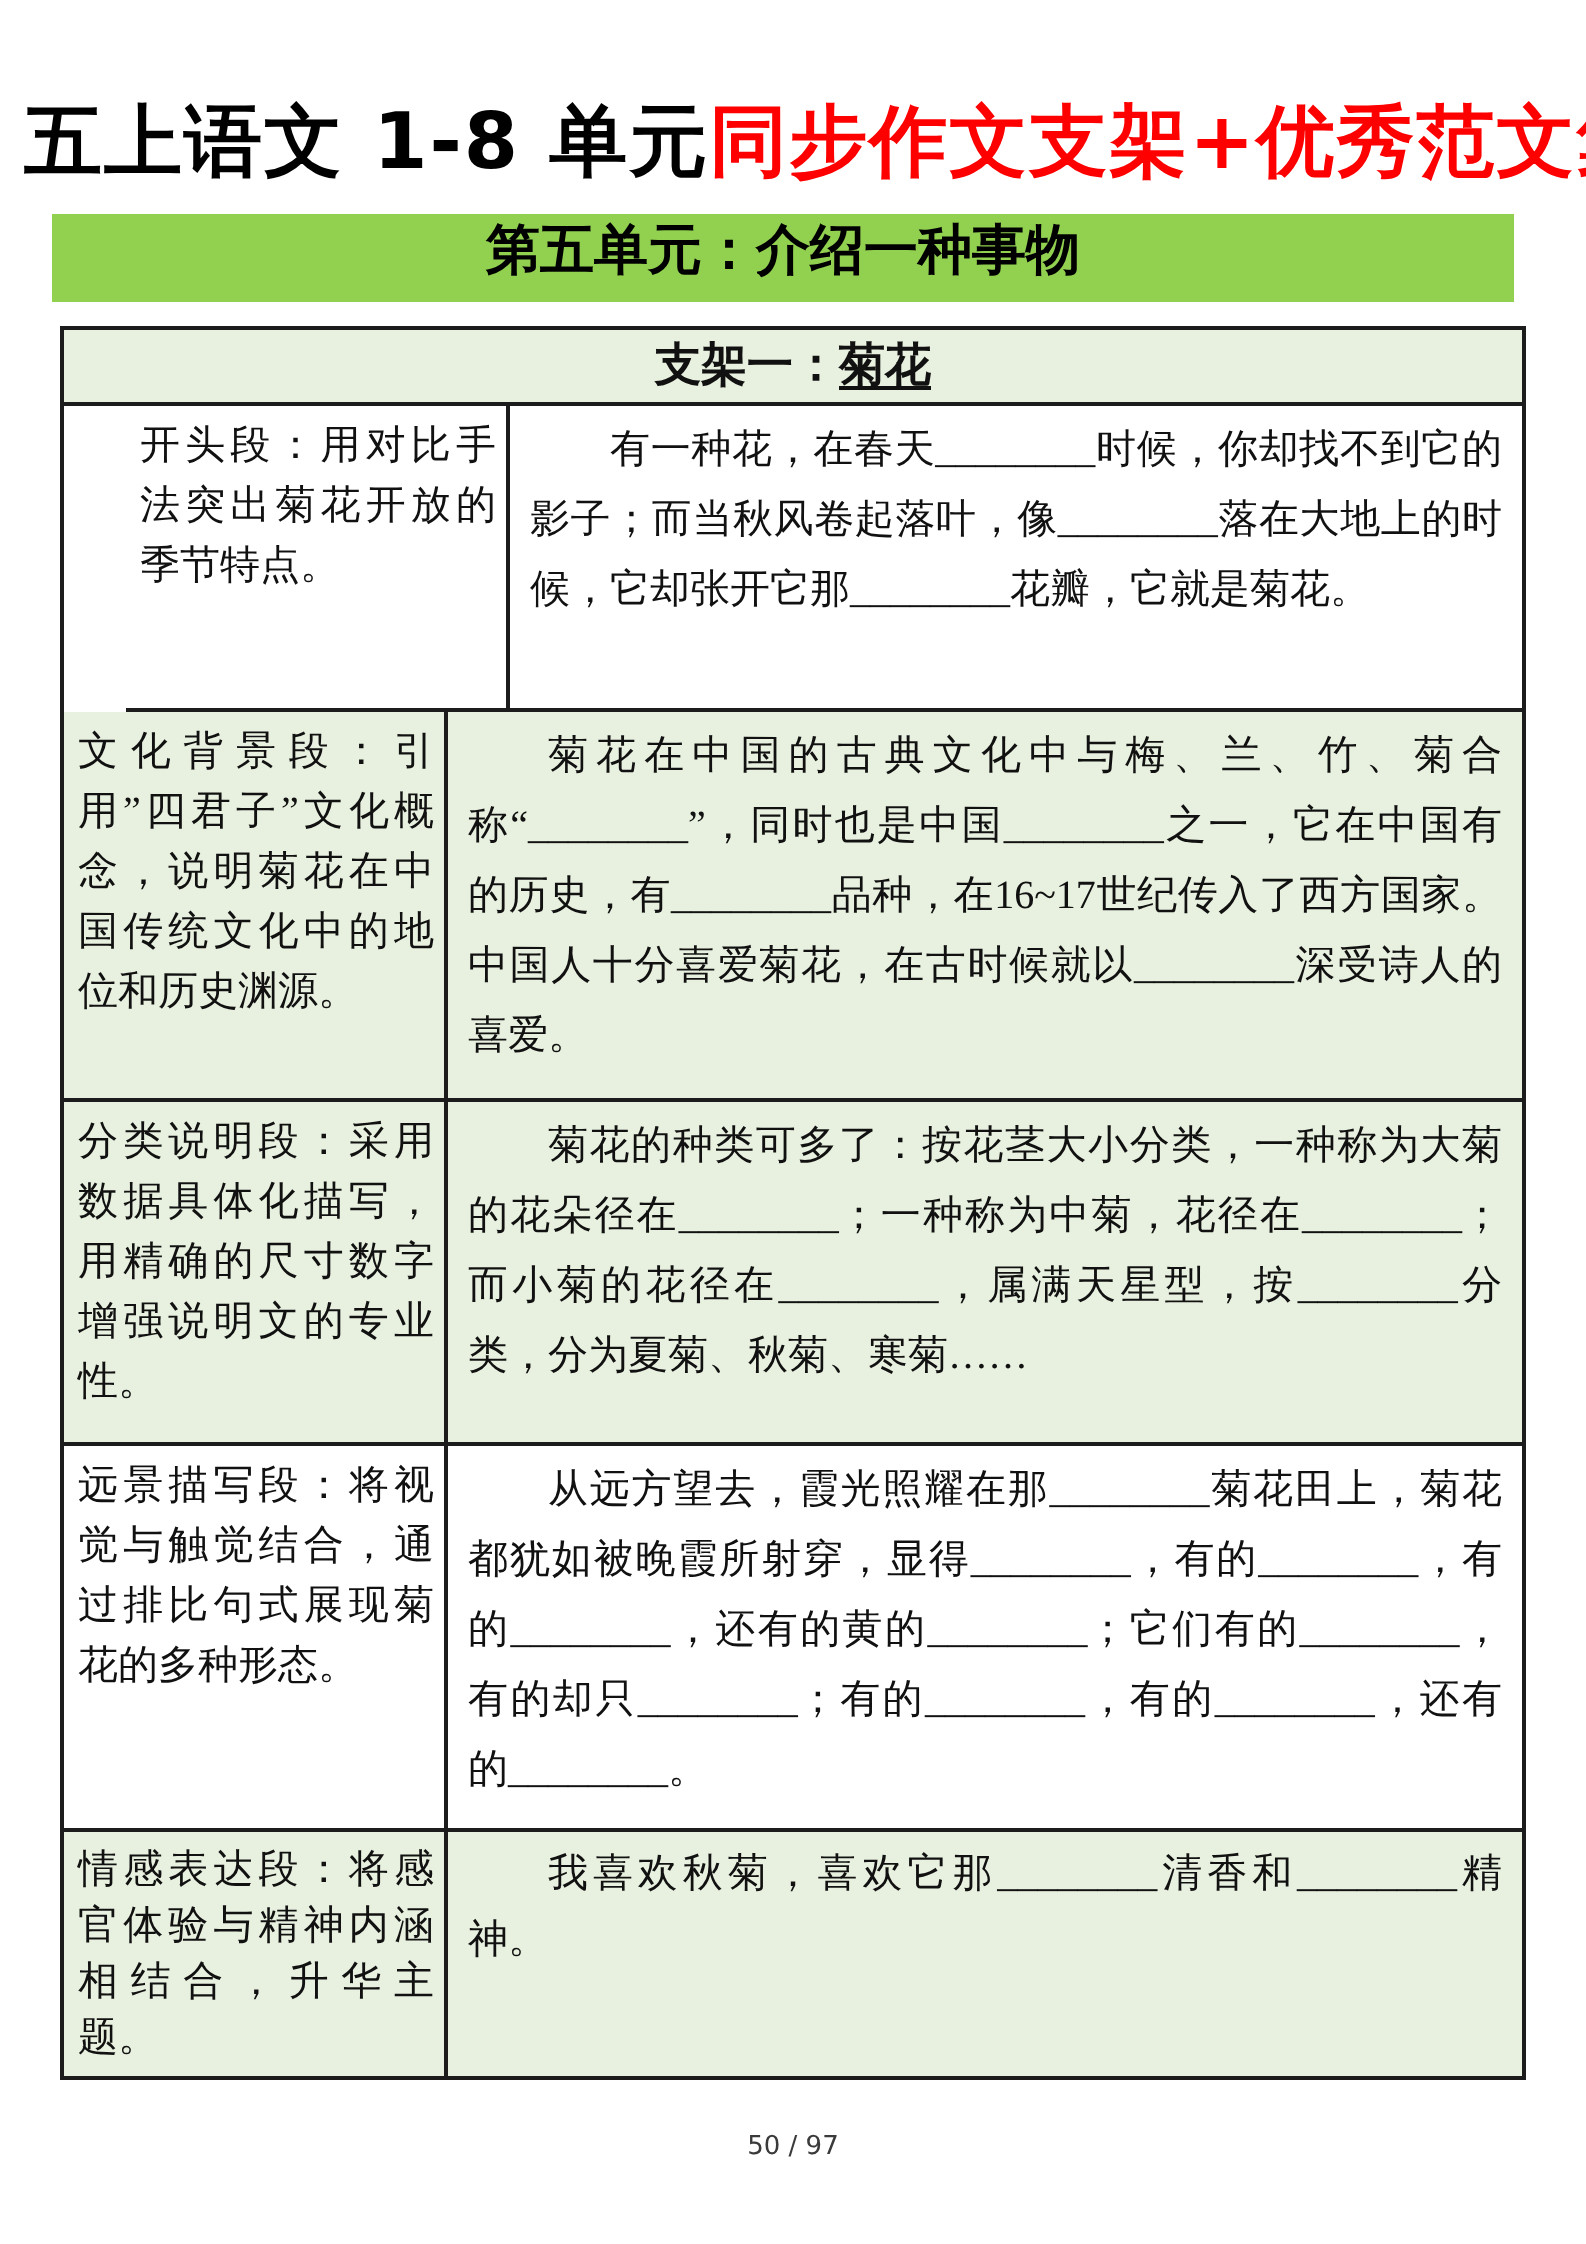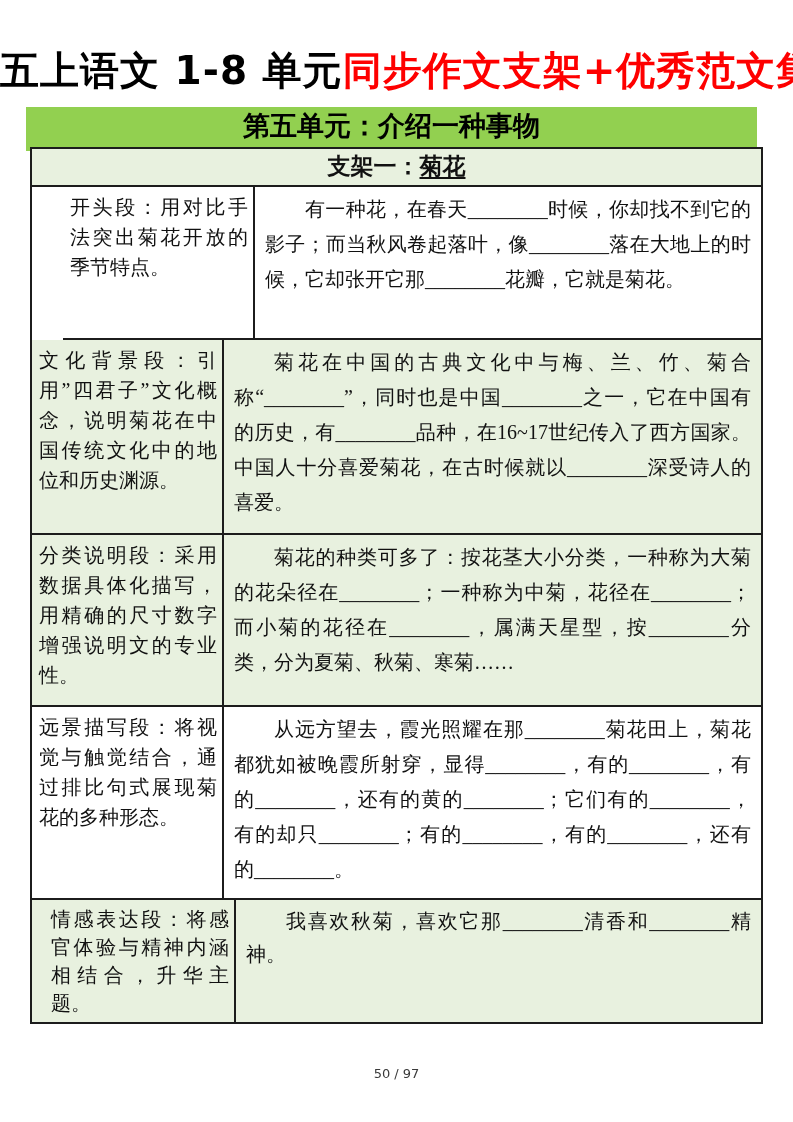--- a/index.html
+++ b/index.html
@@ -13,34 +13,34 @@
   }
   .doc-title{
     position:absolute;top:44px;left:0;width:793px;
     text-align:center;
     font-family:"DejaVu Sans","Liberation Sans",sans-serif;
     font-weight:bold;
     font-size:39px;
     letter-spacing:1px;
     white-space:nowrap;
   }
-  .doc-title .t-black{color:#000000;}
+  .doc-title .t-black{color:#000000;padding-left:12px;}
   .doc-title .t-red{color:#fe0000;}
   .unit-banner{
     position:absolute;top:107px;left:26px;width:731px;height:44px;
     background:#92d050;
     text-align:center;
     font-weight:bold;
     font-size:27px;
     line-height:38px;
     color:#000000;
     font-family:"DejaVu Sans","Liberation Sans",sans-serif;
   }
   .tbl{
-    position:absolute;top:147px;left:30px;width:733px;
+    position:absolute;top:163px;left:30px;width:733px;
     border:2px solid #1c1c1c;
     box-sizing:border-box;
     background:#ffffff;
   }
   .thead{
     min-height:36px;
     background:#e8f1df;
     border-bottom:2px solid #1c1c1c;
     text-align:center;
     font-weight:bold;
@@ -71,21 +71,21 @@
     font-size:20px;
     line-height:35px;
     text-align:justify;
     text-indent:2em;
   }
   .r1{min-height:153px;margin-left:31px;}
   .r2{min-height:195px;}
   .r3{min-height:193px;}
   .r4{min-height:172px;}
   .r5{min-height:66px;}
-  .r6{min-height:80px;padding-left:12px;}
+  .r6{min-height:80px;}
   .r6 .cell-l{line-height:28px;}
   .r5 .cell-r,.r6 .cell-r{line-height:33px;}
   .page-number{
     position:absolute;top:1066px;left:0;width:793px;
     text-align:center;
     font-family:"DejaVu Sans","Liberation Sans",sans-serif;
     font-size:13px;
     color:#3a3a3a;
   }
 </style>

